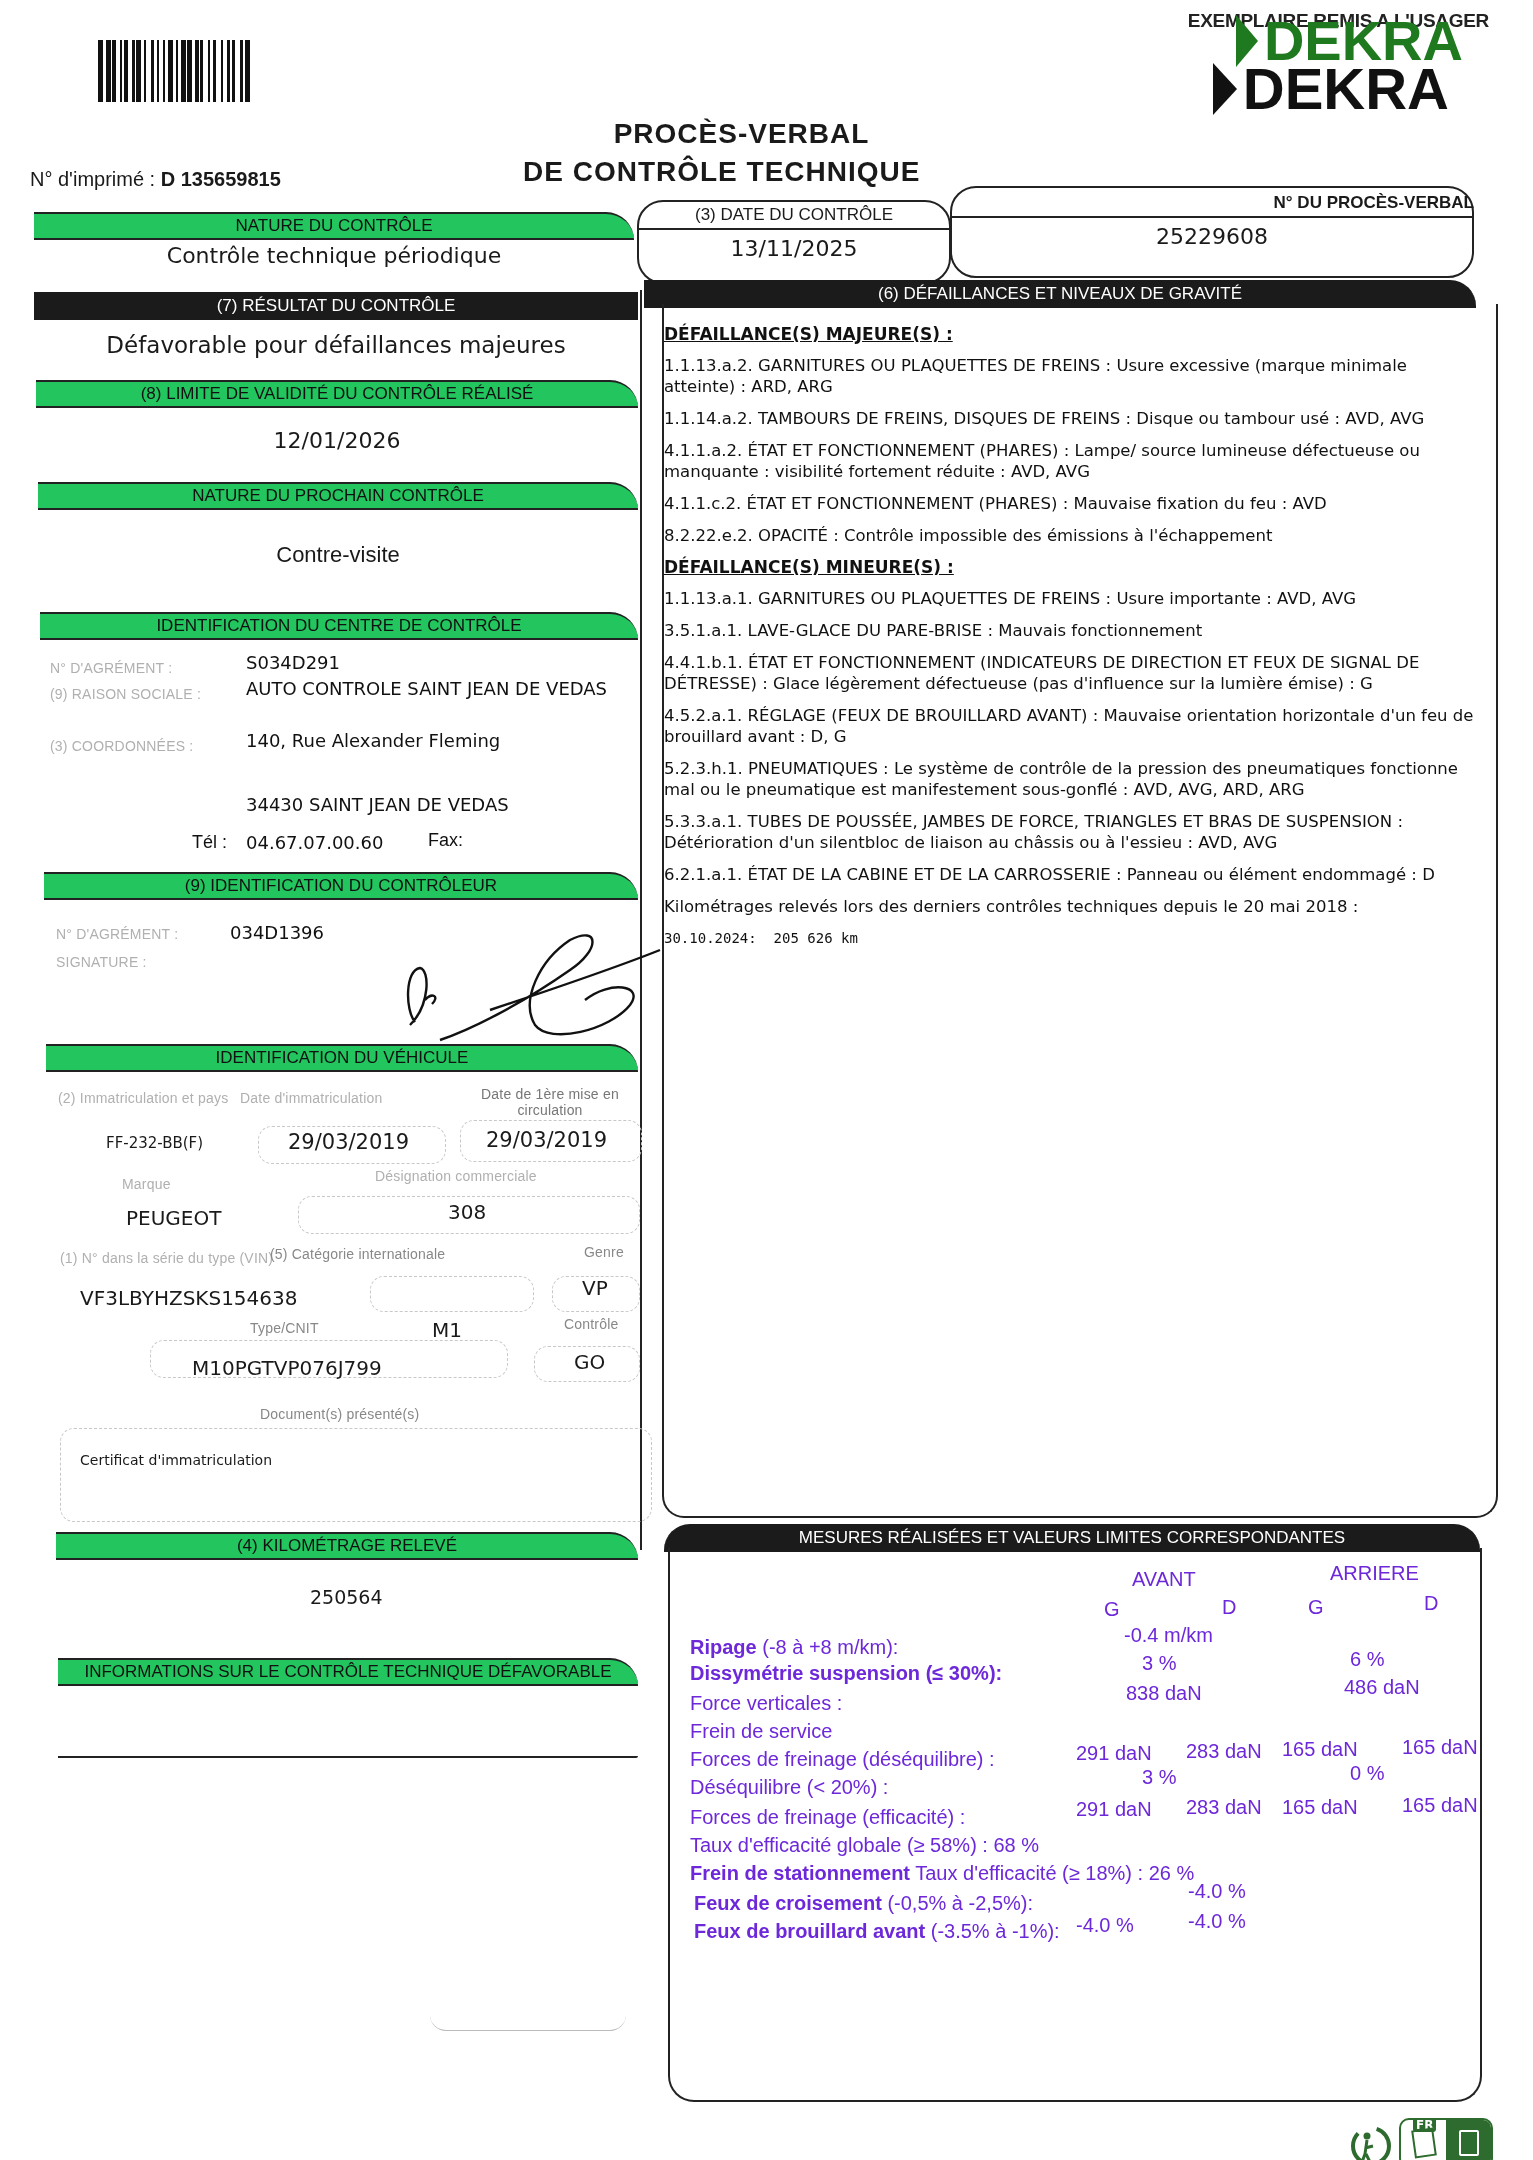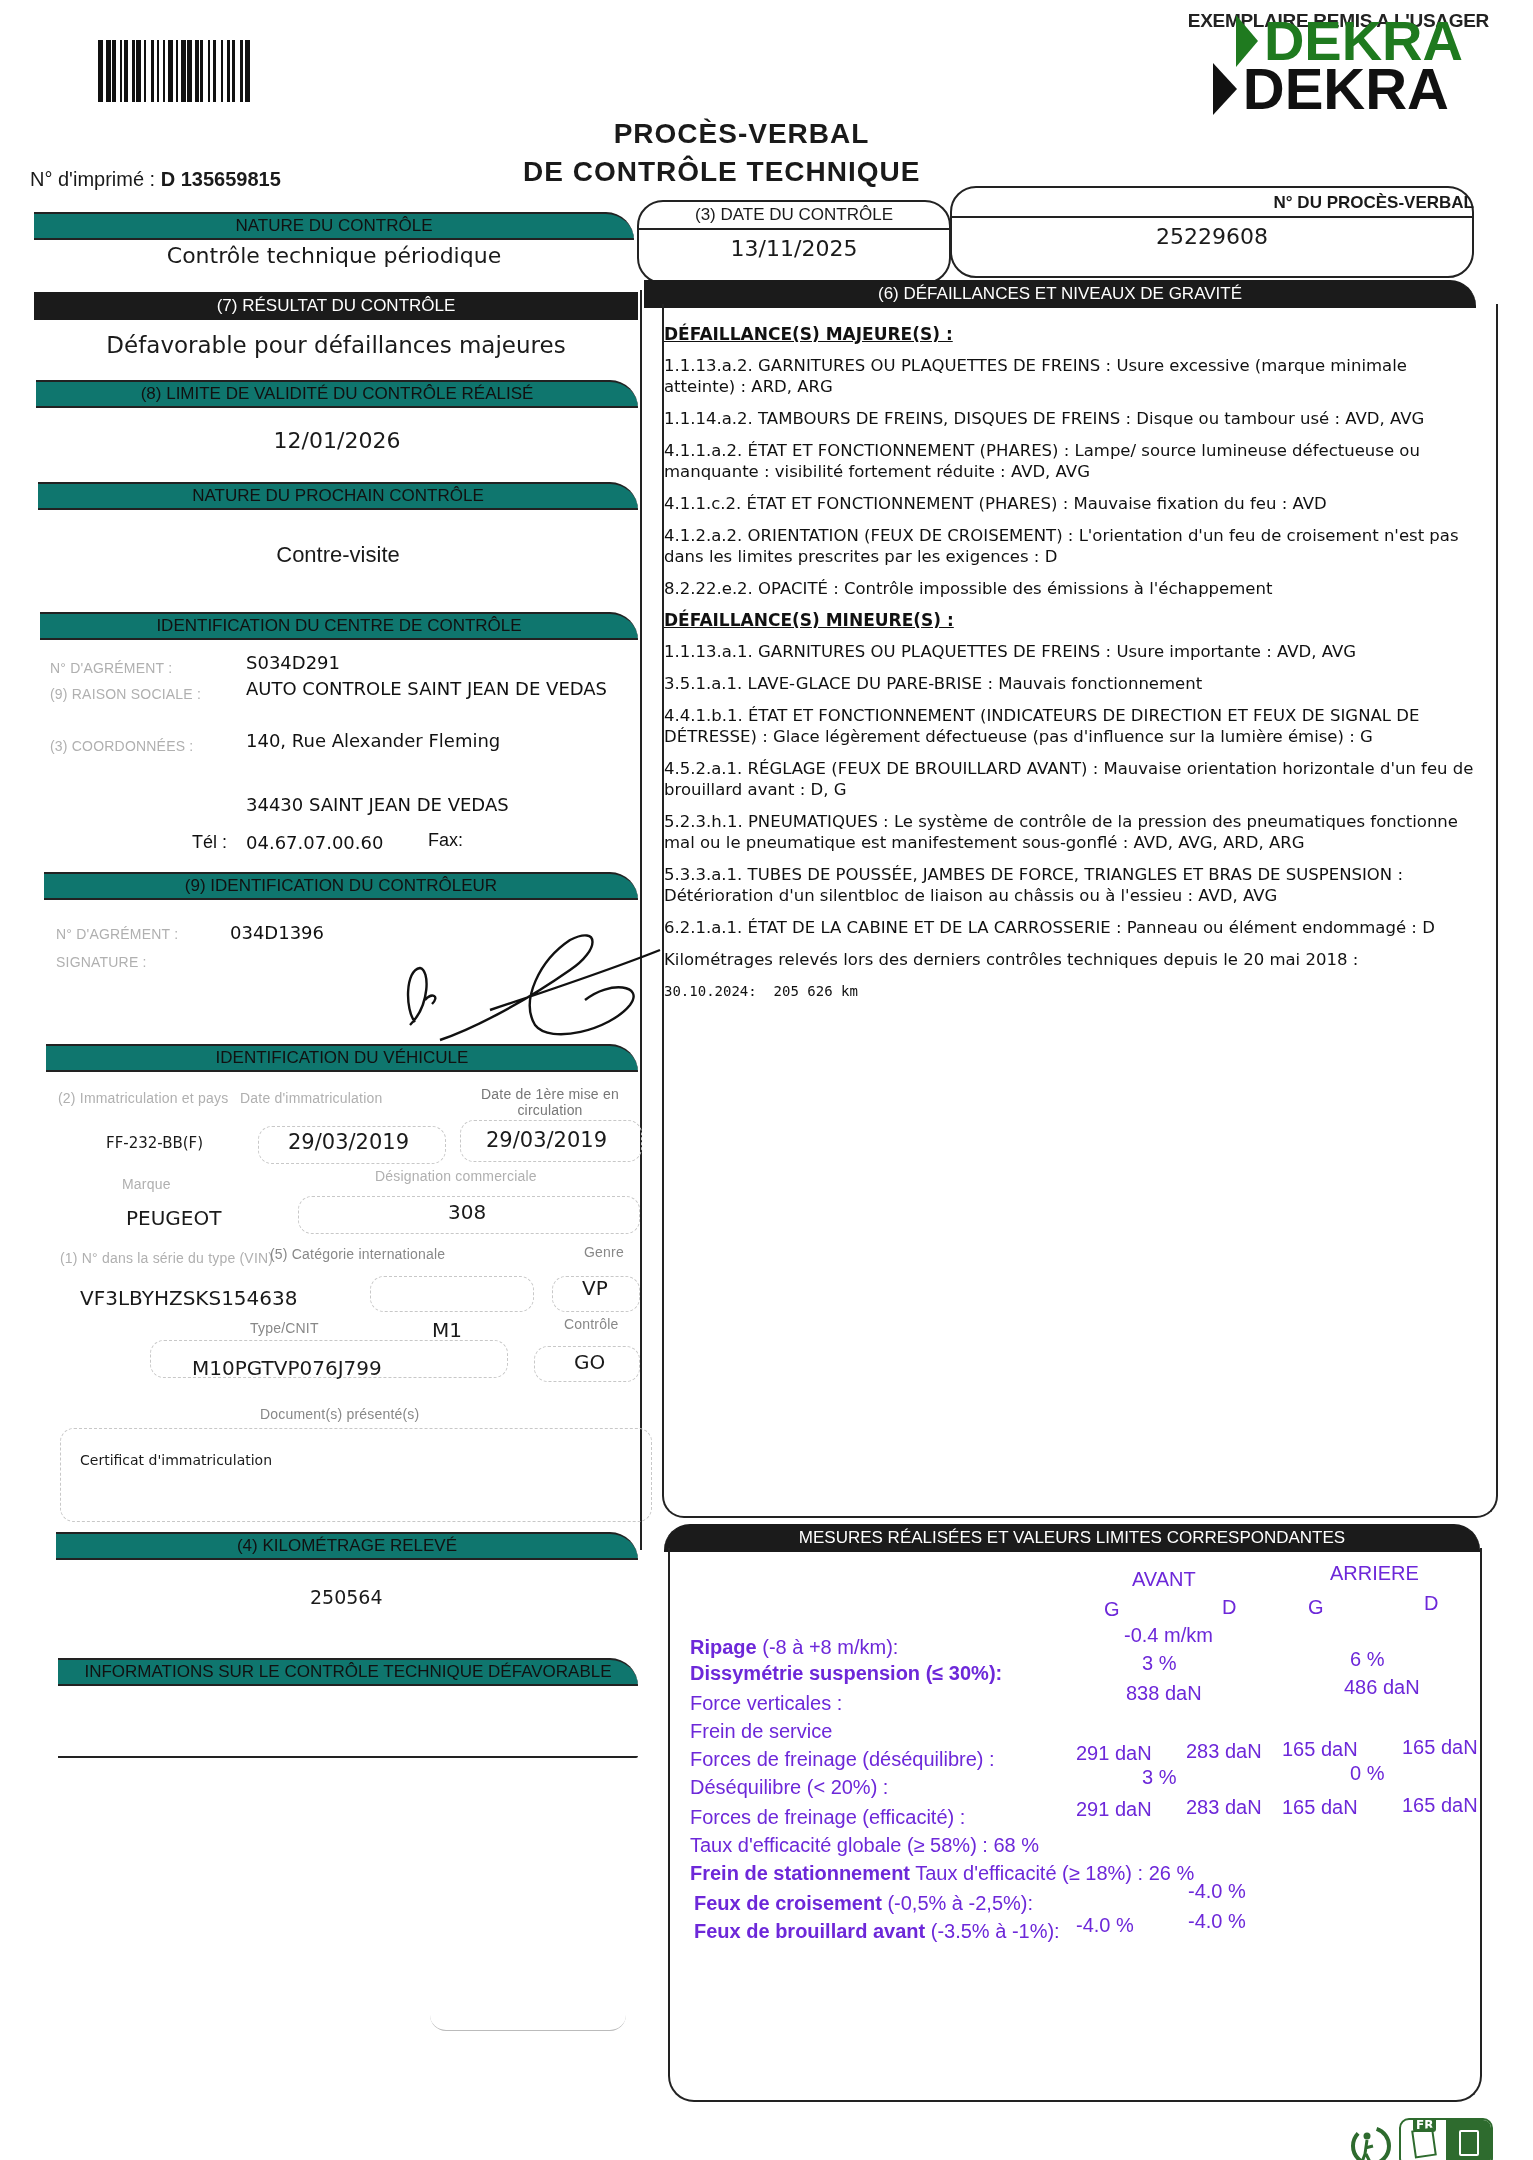--- a/index.html
+++ b/index.html
@@ -19,21 +19,21 @@
   .logo .chev { width: 0; height: 0; border-top: 26px solid transparent; border-bottom: 26px solid transparent; margin-right: 6px; }
   .logo-green { right: 70px; top: 8px; color: #1f7a1f; font-size: 56px; }
   .logo-green .chev { border-left: 22px solid #1f7a1f; }
   .logo-black { right: 84px; top: 55px; color: #111; font-size: 58px; }
   .logo-black .chev { border-left: 24px solid #111; }
   .title1 { left: 0; width: 1483px; top: 118px; text-align: center; font-family: "Liberation Sans", sans-serif; font-weight: bold; font-size: 28px; letter-spacing: 1px; }
   .title2 { left: 523px; top: 156px; font-family: "Liberation Sans", sans-serif; font-weight: bold; font-size: 28px; letter-spacing: 1px; }
   .imprime { left: 30px; top: 168px; font-family: "Liberation Sans", sans-serif; font-size: 20px; }
   .imprime b { font-weight: bold; }
   
-  .band { position: absolute; height: 24px; border-top: 2px solid #222; border-bottom: 2px solid #222; background: #0f766e; font-family: "Liberation Sans", sans-serif; font-size: 17px; text-align: center; line-height: 24px; color: #111; border-top-right-radius: 28px; }
+  .band { position: absolute; height: 24px; border-top: 2px solid #222; border-bottom: 2px solid #222; background: #22c55e; font-family: "Liberation Sans", sans-serif; font-size: 17px; text-align: center; line-height: 24px; color: #111; border-top-right-radius: 28px; }
   .band.dark { background: #1b1b1b; color: #fff; border-color: #1b1b1b; }
   .box { position: absolute; border: 2px solid #222; }
   .rowtext { position: absolute; font-size: 22px; text-align: center; }
   .lbl-grey { color: #b0b0b0; font-size: 14px; font-family: "Liberation Sans", sans-serif; letter-spacing: 0.2px; }
   .val { font-size: 18px; color: #111; }
   .dotbox { position: absolute; border: 1.5px dashed #c8c8c8; border-radius: 14px; }
   
   .defects { left: 664px; top: 322px; width: 816px; font-size: 16.5px; line-height: 21px; color: #111; font-family: "DejaVu Sans", sans-serif; }
   .defects .hd { font-weight: bold; text-decoration: underline; margin: 2px 0 10px 0; font-size: 17px; }
   .defects .item { margin-bottom: 11px; }
@@ -197,21 +197,20 @@
 <div class="box" style="left:430px; top:1900px; width:196px; height:130px; border:0; border-bottom:1.5px solid #bbb; border-radius:0 0 16px 16px;"></div>
 
 <div class="band dark" style="left:644px; top:280px; width:832px; border-top-right-radius:26px;">(6) DÉFAILLANCES ET NIVEAUX DE GRAVITÉ</div>
 <div class="box" style="left:662px; top:304px; width:832px; height:1212px; border-radius:0 0 22px 22px; border-top:0;"></div>
 <div class="abs defects">
   <div class="hd">DÉFAILLANCE(S) MAJEURE(S) :</div>
   <div class="item">1.1.13.a.2. GARNITURES OU PLAQUETTES DE FREINS : Usure excessive (marque minimale atteinte) : ARD, ARG</div>
   <div class="item">1.1.14.a.2. TAMBOURS DE FREINS, DISQUES DE FREINS : Disque ou tambour usé : AVD, AVG</div>
   <div class="item">4.1.1.a.2. ÉTAT ET FONCTIONNEMENT (PHARES) : Lampe/ source lumineuse défectueuse ou manquante : visibilité fortement réduite : AVD, AVG</div>
   <div class="item">4.1.1.c.2. ÉTAT ET FONCTIONNEMENT (PHARES) : Mauvaise fixation du feu : AVD</div>
-  <div class="item">4.1.2.a.2. ORIENTATION (FEUX DE CROISEMENT) : L'orientation d'un feu de croisement n'est pas dans les limites prescrites par les exigences : D</div>
   <div class="item">8.2.22.e.2. OPACITÉ : Contrôle impossible des émissions à l'échappement</div>
   <div class="hd">DÉFAILLANCE(S) MINEURE(S) :</div>
   <div class="item">1.1.13.a.1. GARNITURES OU PLAQUETTES DE FREINS : Usure importante : AVD, AVG</div>
   <div class="item">3.5.1.a.1. LAVE-GLACE DU PARE-BRISE : Mauvais fonctionnement</div>
   <div class="item">4.4.1.b.1. ÉTAT ET FONCTIONNEMENT (INDICATEURS DE DIRECTION ET FEUX DE SIGNAL DE DÉTRESSE) : Glace légèrement défectueuse (pas d'influence sur la lumière émise) : G</div>
   <div class="item">4.5.2.a.1. RÉGLAGE (FEUX DE BROUILLARD AVANT) : Mauvaise orientation horizontale d'un feu de brouillard avant : D, G</div>
   <div class="item">5.2.3.h.1. PNEUMATIQUES : Le système de contrôle de la pression des pneumatiques fonctionne mal ou le pneumatique est manifestement sous-gonflé : AVD, AVG, ARD, ARG</div>
   <div class="item">5.3.3.a.1. TUBES DE POUSSÉE, JAMBES DE FORCE, TRIANGLES ET BRAS DE SUSPENSION : Détérioration d'un silentbloc de liaison au châssis ou à l'essieu : AVD, AVG</div>
   <div class="item">6.2.1.a.1. ÉTAT DE LA CABINE ET DE LA CARROSSERIE : Panneau ou élément endommagé : D</div>
   <div class="item">Kilométrages relevés lors des derniers contrôles techniques depuis le 20 mai 2018 :</div>

